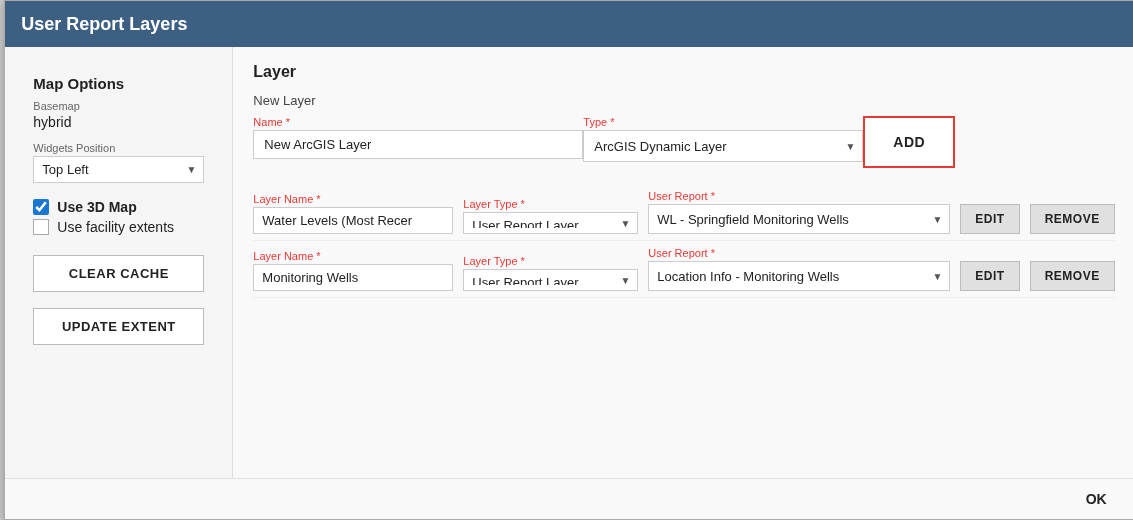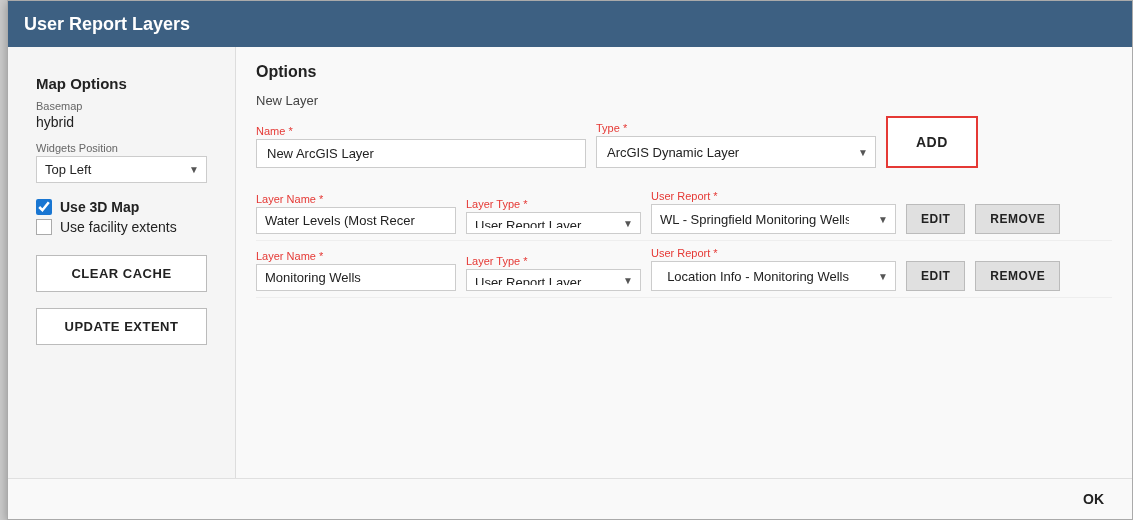--- a/index.html
+++ b/index.html
@@ -173,22 +173,21 @@
     .new-layer-section {
       margin-bottom: 16px;
     }
     .new-layer-label {
       font-size: 13px;
       color: #444;
       margin-bottom: 8px;
     }
     .new-layer-row {
       display: flex;
-      align-items: flex-end;
-      gap: 10px;
+      align-items: flex-start;
     }
     .field-group {
       display: flex;
       flex-direction: column;
     }
     .field-required-label {
       font-size: 11px;
       color: #e53935;
       margin-bottom: 2px;
     }
@@ -275,28 +274,27 @@
       height: 22px;
     }
     .user-report-select-wrapper {
       position: relative;
       display: inline-flex;
       align-items: center;
     }
     .user-report-select {
       appearance: none;
       border: 1px solid #ccc;
-      padding: 5px 46px 5px 8px;
-      font-size: 13px;
-      width: 245px;
+      padding: 5px 16px 5px 8px;
+      font-size: 13px;
+      width: 302px;
       background: #fff;
       cursor: pointer;
       color: #222;
       height: 30px;
-      text-align: right;
     }
     .action-btn {
       background: #e0e0e0;
       border: 1px solid #bbb;
       color: #222;
       font-size: 12px;
       font-weight: bold;
       padding: 6px 14px;
       cursor: pointer;
       letter-spacing: 0.5px;
@@ -368,21 +366,21 @@
           <span class="checkbox-unchecked"></span>
           <span class="checkbox-label-normal">Use facility extents</span>
         </div>
       </div>
 
       <button class="sidebar-btn">CLEAR CACHE</button>
       <button class="sidebar-btn">UPDATE EXTENT</button>
     </div>
 
     <div class="main">
-      <div class="layers-title">Options</div>
+      <div class="layers-title">Layer</div>
 
       <div class="new-layer-section">
         <div class="new-layer-label">New Layer</div>
         <div class="new-layer-row">
           <div class="field-group">
             <span class="field-required-label">Name *</span>
             <input type="text" class="text-input name-input" value="New ArcGIS Layer" style="">
           </div>
           <div class="field-group">
             <span class="field-required-label">Type *</span>

